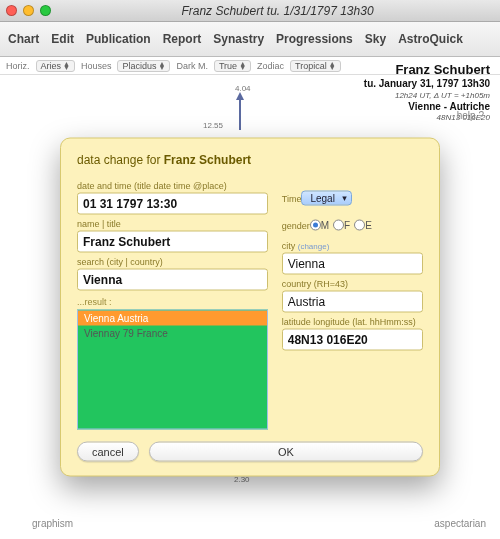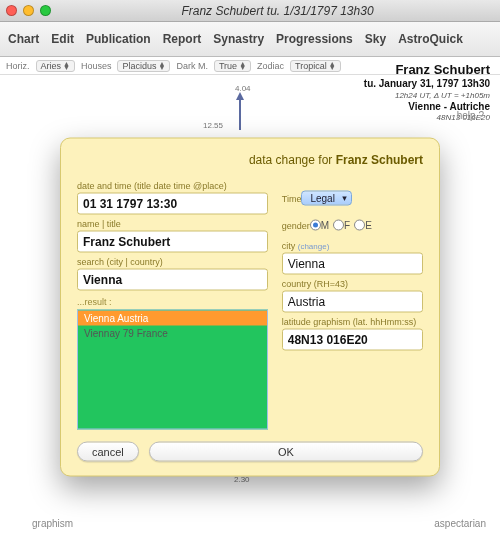--- a/index.html
+++ b/index.html
@@ -25,21 +25,21 @@
 .header-info .tz { font-size: 8px; font-style: italic; color: #555; }
 .header-info .place { font-weight: 600; }
 .header-info .coord { font-size: 8px; font-style: italic; color: #555; }
 
 .help { position: absolute; right: 16px; top: 110px; font-size: 10px; color: #888; }
 
 .footer-left { position: absolute; left: 32px; bottom: 10px; font-size: 10px; color: #888; }
 .footer-right { position: absolute; right: 14px; bottom: 10px; font-size: 10px; color: #888; }
 
 .dialog { position: absolute; left: 50%; top: 57%; transform: translate(-50%,-50%); width: 380px; background: #fdf2bc; border: 1px solid #d8c970; border-radius: 10px; box-shadow: 0 12px 30px rgba(0,0,0,.35); padding: 14px 16px 14px; font-size: 11px; color: #555; }
-.dialog h3 { text-align: right; font-size: 12px; font-weight: 400; color: #6b5b00; margin-bottom: 10px; }
+.dialog h3 { text-align: left; font-size: 12px; font-weight: 400; color: #6b5b00; margin-bottom: 10px; }
 .dialog h3 b { font-weight: 700; }
 .dlg-row { display: flex; gap: 14px; }
 .col-l { flex: 1.35; } .col-r { flex: 1; }
 .flabel { font-size: 9px; color: #8a7a2a; margin: 4px 0 2px; display: block; }
 .field { width: 100%; background: #fff; border: 1px solid #cdbf70; border-radius: 3px; padding: 3px 5px; font-size: 12px; font-weight: 700; color: #111; font-family: inherit; }
 .field.norm { font-weight: 400; }
 .inline { display: flex; align-items: center; }
 .aqua-sel { background: linear-gradient(#cfe5ff,#a9cdfc); border: 1px solid #7ba8de; border-radius: 4px; padding: 1px 16px 1px 8px; font-size: 10px; position: relative; color: #223; }
 .aqua-sel::after { content: "▾"; position: absolute; right: 4px; top: 1px; font-size: 9px; }
 .radio { width: 11px; height: 11px; border: 1px solid #888; border-radius: 50%; display: inline-block; vertical-align: middle; background: #fff; position: relative; }
@@ -159,21 +159,21 @@
           <span class="glabel">M</span>
         <span class="radio"></span>
           <span class="glabel">F</span>
         <span class="radio"></span>
           <span class="glabel">E</span>
       </div>
       <span class="flabel" style="margin-top:10px"><span>city</span> <span class="link">(change)</span></span>
       <input class="field norm" value="Vienna" style="">
       <span class="flabel">country (RH=43)</span>
       <input class="field norm" value="Austria" style="">
-      <span class="flabel">latitude graphism (lat. hhHmm:ss)</span>
+      <span class="flabel">latitude longitude (lat. hhHmm:ss)</span>
       <input class="field" value="48N13 016E20" style="">
     </div>
   </div>
   <div class="dlg-btns">
     <button class="btn cancel">cancel</button>
     <button class="btn ok">OK</button>
   </div>
 </div>
 
 </body></html>

